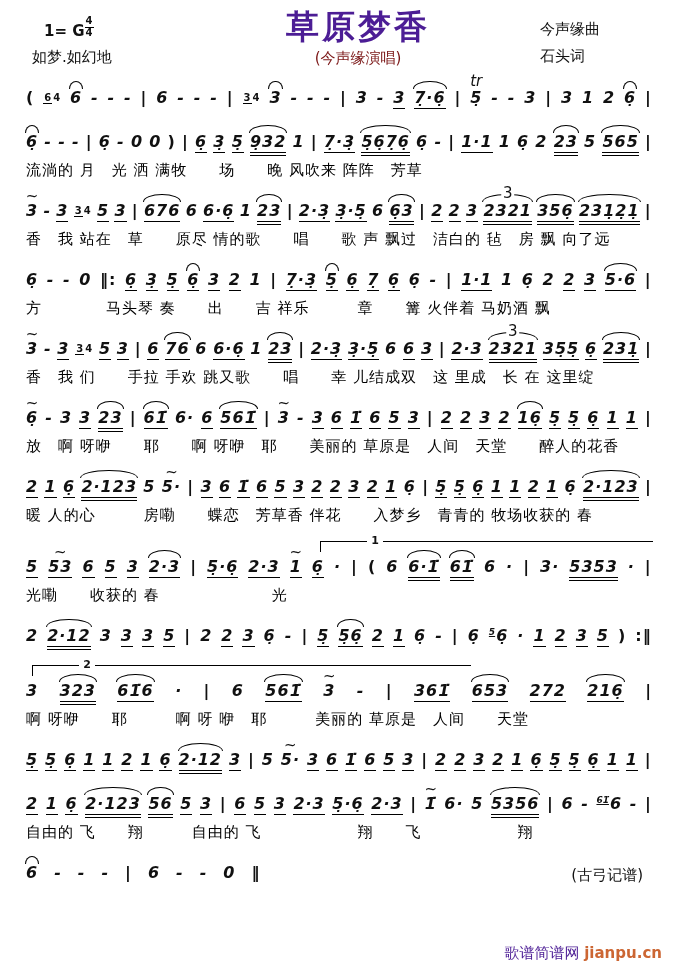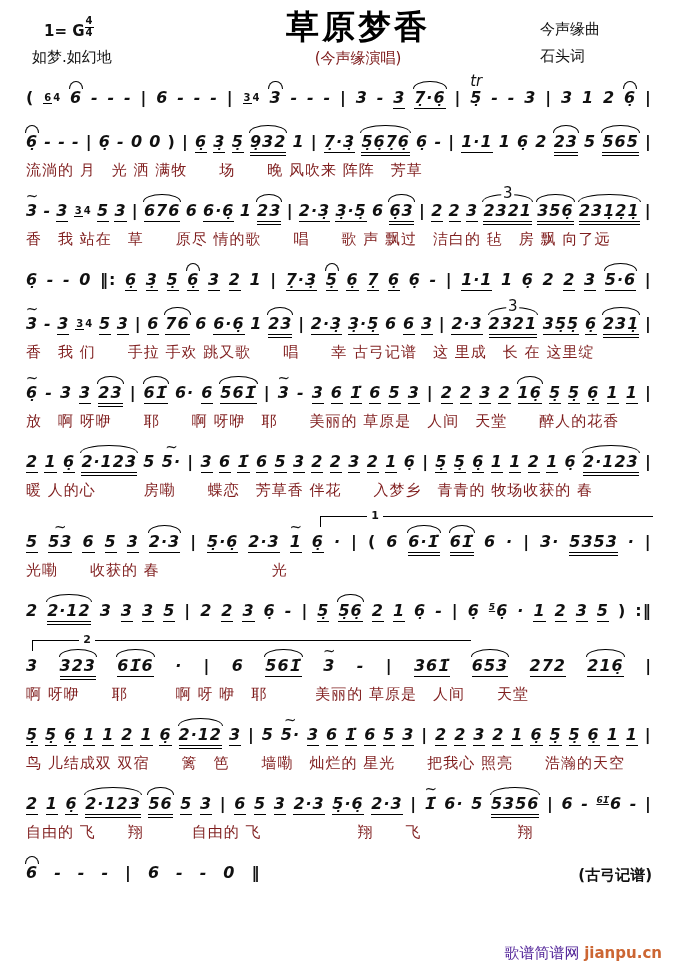--- a/index.html
+++ b/index.html
@@ -35,29 +35,29 @@
   .tx{letter-spacing:1px}
   .u1{border-bottom:1.6px solid #000;padding-bottom:1px}
   .u2{border-bottom:4px double #000;padding-bottom:1px}
   .bar{font-style:normal;letter-spacing:0}
   .arc::before{content:"";position:absolute;top:-8px;left:-1px;right:-1px;height:7px;
       border:1.4px solid #000;border-bottom:none;border-radius:50% 50% 0 0/100% 100% 0 0}
   .ab{position:absolute;top:-13px;left:50%;transform:translateX(-50%);font-size:15px;line-height:1;font-style:normal;font-weight:normal}
   .abtr{font-style:italic;top:-15px}
   .ab3{top:-16px;background:#fff;padding:0 2px}
   .grace{font-size:9px;margin-right:1px;text-decoration:underline;vertical-align:super;line-height:0}
-  .tail{position:absolute;right:0;top:2px;font-size:15px;font-weight:bold;font-style:normal}
+  .tail{position:absolute;right:9px;top:2px;font-size:15px;font-weight:normal;font-style:normal}
 
   
   .volta{position:absolute;top:-17px;height:10px;border-top:1.4px solid #000;border-left:1.4px solid #000}
   .vlabel{position:absolute;top:-7px;left:46px;background:#fff;padding:0 4px;
           font-size:11px;font-weight:bold;font-style:normal;line-height:1}
 
   
-  .lyrics{font-size:15px;margin-top:4px;white-space:pre;letter-spacing:1px;color:#7f1d1d;height:21px}
+  .lyrics{font-size:15px;margin-top:4px;white-space:pre;letter-spacing:1px;color:#000000;height:21px}
 
   
   .watermark{position:absolute;right:16px;bottom:8px;font-size:15px;color:#9a9a9a}
   .wm-url{font-weight:bold}
 </style>
 </head>
 <body>
 
 <div class="sheet">
 
@@ -66,21 +66,21 @@
       <div class="key">
         <span>1= G</span>
         <span class="ts">
           <span class="tsn">4</span>
           <span class="tsd">4</span>
         </span>
       </div>
       <div class="tempo">如梦.如幻地</div>
     </div>
     <div class="hcenter">
-      <h1 class="title" style="color: #000000;">草原梦香</h1>
+      <h1 class="title" style="color: #4c1d95;">草原梦香</h1>
       <div class="subtitle" style="color: rgb(122, 21, 21);">(今声缘演唱)</div>
     </div>
     <div class="hright">
       <div>今声缘曲</div>
       <div>石头词</div>
     </div>
   </div>
 
   <div class="systems" id="systems">
       <div class="system">
@@ -210,20 +210,21 @@
           <span class="tk bar"><span class="tx">|</span></span>
           <span class="tk u1"><span class="tx">1·1</span></span>
           <span class="tk"><span class="tx">1</span></span>
           <span class="tk"><span class="tx">6̣</span></span>
           <span class="tk"><span class="tx">2</span></span>
           <span class="tk u1"><span class="tx">2</span></span>
           <span class="tk u1"><span class="tx">3</span></span>
           <span class="tk u1 arc"><span class="tx">5·6</span></span>
           <span class="tk bar"><span class="tx">|</span></span>
         </div>
+        <div class="lyrics">方　　　　马头琴 奏　　出　　吉 祥乐　　　章　　篝 火伴着 马奶酒 飘</div>
       </div>
       <div class="system">
         <div class="nline">
           <span class="tk"><span class="ab">~</span><span class="tx">3</span></span>
           <span class="tk"><span class="tx">-</span></span>
           <span class="tk u1"><span class="tx">3</span></span>
           <span class="tk ts"><span class="tsn">3</span><span class="tsd">4</span></span>
           <span class="tk u1"><span class="tx">5</span></span>
           <span class="tk u1"><span class="tx">3</span></span>
           <span class="tk bar"><span class="tx">|</span></span>
@@ -240,21 +241,21 @@
           <span class="tk u1"><span class="tx">6</span></span>
           <span class="tk u1"><span class="tx">3</span></span>
           <span class="tk bar"><span class="tx">|</span></span>
           <span class="tk u1"><span class="tx">2·3</span></span>
           <span class="tk u2 arc"><span class="ab ab3">3</span><span class="tx">2321</span></span>
           <span class="tk u1"><span class="tx">35̣5̣</span></span>
           <span class="tk u1"><span class="tx">6̣</span></span>
           <span class="tk u2 arc"><span class="tx">231̣</span></span>
           <span class="tk bar"><span class="tx">|</span></span>
         </div>
-        <div class="lyrics">香　我 们　　手拉 手欢 跳又歌　　唱　　幸 古弓记谱　这 里成　长 在 这里绽</div>
+        <div class="lyrics">香　我 们　　手拉 手欢 跳又歌　　唱　　幸 儿结成双　这 里成　长 在 这里绽</div>
       </div>
       <div class="system">
         <div class="nline">
           <span class="tk"><span class="ab">~</span><span class="tx">6̣</span></span>
           <span class="tk"><span class="tx">-</span></span>
           <span class="tk"><span class="tx">3</span></span>
           <span class="tk u1"><span class="tx">3</span></span>
           <span class="tk u2 arc"><span class="tx">23</span></span>
           <span class="tk bar"><span class="tx">|</span></span>
           <span class="tk u1 arc"><span class="tx">61̇</span></span>
@@ -436,21 +437,20 @@
           <span class="tk u1"><span class="tx">2</span></span>
           <span class="tk u1"><span class="tx">1</span></span>
           <span class="tk u1"><span class="tx">6̣</span></span>
           <span class="tk u1"><span class="tx">5̣</span></span>
           <span class="tk u1"><span class="tx">5̣</span></span>
           <span class="tk u1"><span class="tx">6̣</span></span>
           <span class="tk u1"><span class="tx">1</span></span>
           <span class="tk u1"><span class="tx">1</span></span>
           <span class="tk bar"><span class="tx">|</span></span>
         </div>
-        <div class="lyrics">鸟 儿结成双 双宿　　篱　笆　　墙嘞　灿烂的 星光　　把我心 照亮　　浩瀚的天空</div>
       </div>
       <div class="system">
         <div class="nline">
           <span class="tk u1"><span class="tx">2</span></span>
           <span class="tk u1"><span class="tx">1</span></span>
           <span class="tk u1"><span class="tx">6̣</span></span>
           <span class="tk u2 arc"><span class="tx">2·123</span></span>
           <span class="tk u2 arc"><span class="tx">56</span></span>
           <span class="tk u1"><span class="tx">5</span></span>
           <span class="tk u1"><span class="tx">3</span></span>

